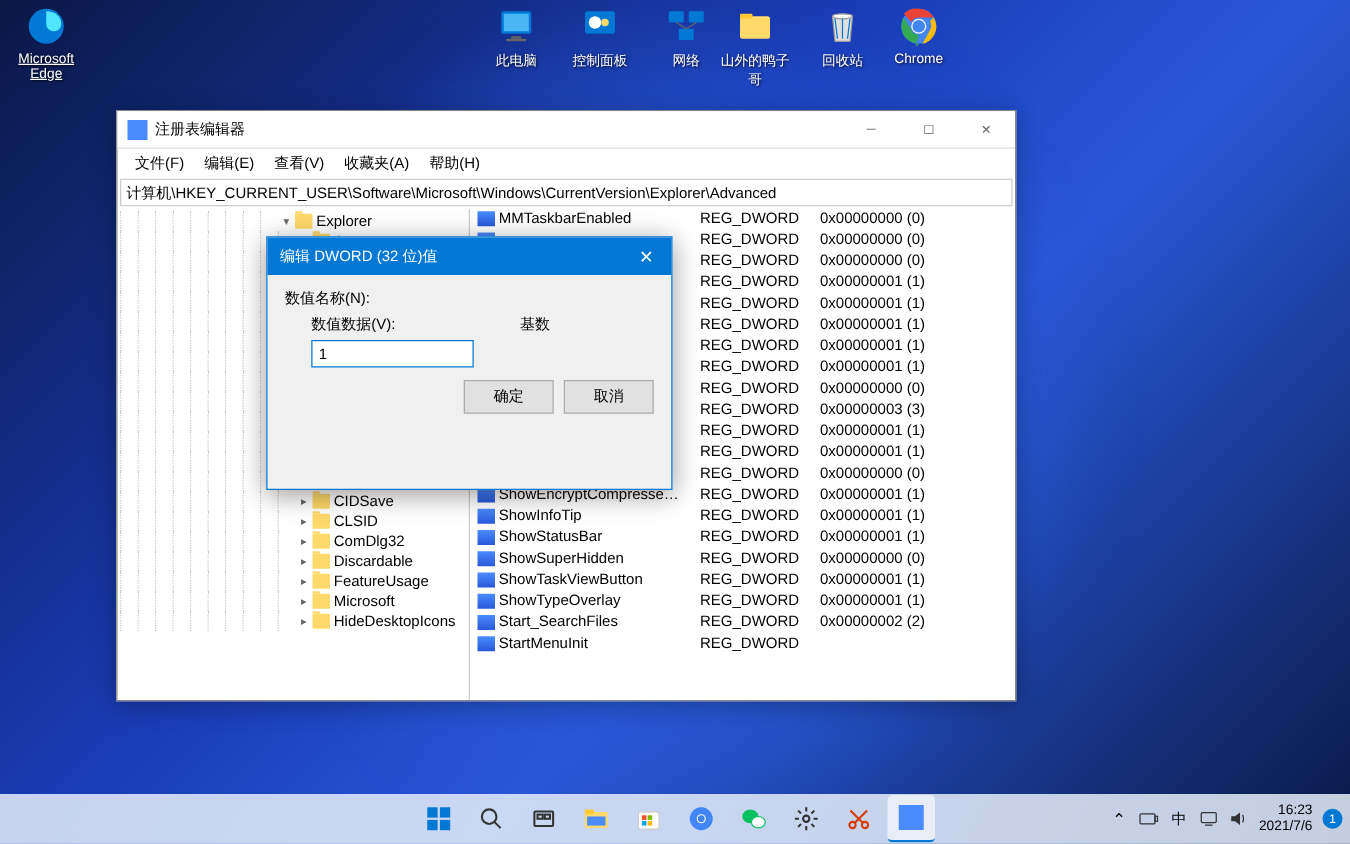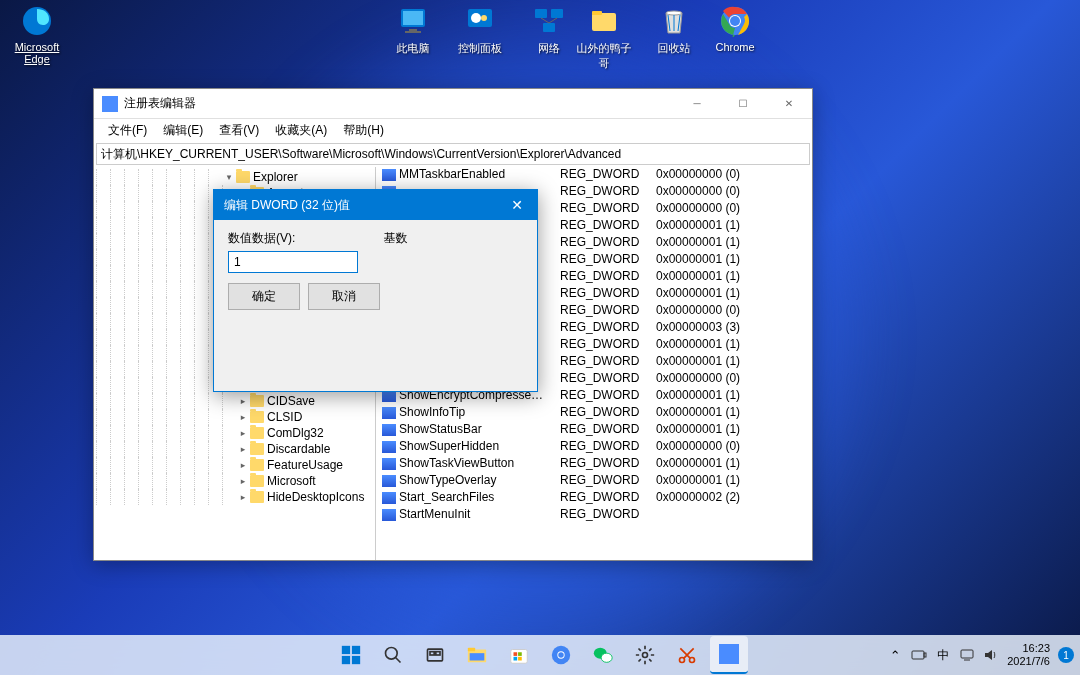--- a/index.html
+++ b/index.html
@@ -40,25 +40,25 @@
 
 
 .dword-dialog { position: absolute; left: 213px; top: 189px; width: 325px; height: 203px; background: #f0f0f0; border: 1px solid #0078d4; box-shadow: 0 4px 20px rgba(0,0,0,0.4); z-index: 10; }
 .dlg-title { height: 30px; background: #0078d4; color: #fff; display: flex; align-items: center; padding-left: 10px; font-size: 12px; }
 .dlg-close { width: 40px; height: 30px; display: flex; align-items: center; justify-content: center; color: #fff; font-size: 14px; cursor: pointer; }
 .dlg-body { padding: 10px 14px; font-size: 12px; }
 .dlg-label { margin-bottom: 4px; color: #000; }
 .dlg-input { width: 100%; border: 1px solid #7a7a7a; padding: 3px 5px; font-size: 12px; background: #fff; margin-bottom: 10px; }
 .dlg-input.readonly { background: #f0f0f0; border: 1px solid #adadad; border-bottom: 1px solid #666; }
 .dlg-row { display: flex; gap: 16px; }
-.dlg-col { flex: 1; }
+.dlg-col { flex: 1; margin-left: 21px; }
 .dlg-small-input { width: 130px; border: 1px solid #0078d4; padding: 3px 5px; font-size: 12px; background: #fff; }
 .radio-group label { display: block; margin-bottom: 6px; font-size: 12px; cursor: pointer; }
 .radio-group input { margin-right: 5px; vertical-align: middle; }
-.dlg-buttons { display: flex; justify-content: flex-start; gap: 8px; padding: 0 14px 10px; }
+.dlg-buttons { display: flex; justify-content: flex-end; gap: 8px; padding: 0 14px 10px; }
 .dlg-btn { min-width: 72px; padding: 4px 12px; border: 1px solid #adadad; background: #e1e1e1; font-size: 12px; cursor: pointer; }
 
 
 .taskbar { position: absolute; bottom: 0; left: 0; right: 0; height: 40px; background: rgba(230, 238, 250, 0.85); backdrop-filter: blur(20px); display: flex; align-items: center; }
 .taskbar-center { position: absolute; left: 50%; transform: translateX(-50%); display: flex; gap: 4px; }
 .taskbar-icon { width: 38px; height: 38px; display: flex; align-items: center; justify-content: center; border-radius: 4px; cursor: pointer; }
 .taskbar-icon.active { background: rgba(255,255,255,0.6); border-bottom: 2px solid #0078d4; }
 .taskbar-right { position: absolute; right: 6px; display: flex; align-items: center; gap: 8px; color: #000; font-size: 11px; }
 .tray-icon { width: 16px; height: 16px; display: flex; align-items: center; justify-content: center; font-size: 13px; }
 .clock { text-align: right; line-height: 1.2; font-size: 11px; }
@@ -556,20 +556,21 @@
     </div>
   </div>
 </div>
 
 <div class="dword-dialog">
   <div class="dlg-title">
     <span style="flex:1">编辑 DWORD (32 位)值</span>
     <div class="dlg-close">✕</div>
   </div>
   <div class="dlg-body">
+    <div class="dlg-label">数值名称(N):</div>
     <div class="dlg-row">
       <div class="dlg-col">
         <div class="dlg-label">数值数据(V):</div>
         <input class="dlg-small-input" style="background: rgb(255, 255, 255);" value="1">
       </div>
       <div class="dlg-col">
         <div class="dlg-label">基数</div>
       </div>
     </div>
   </div>

